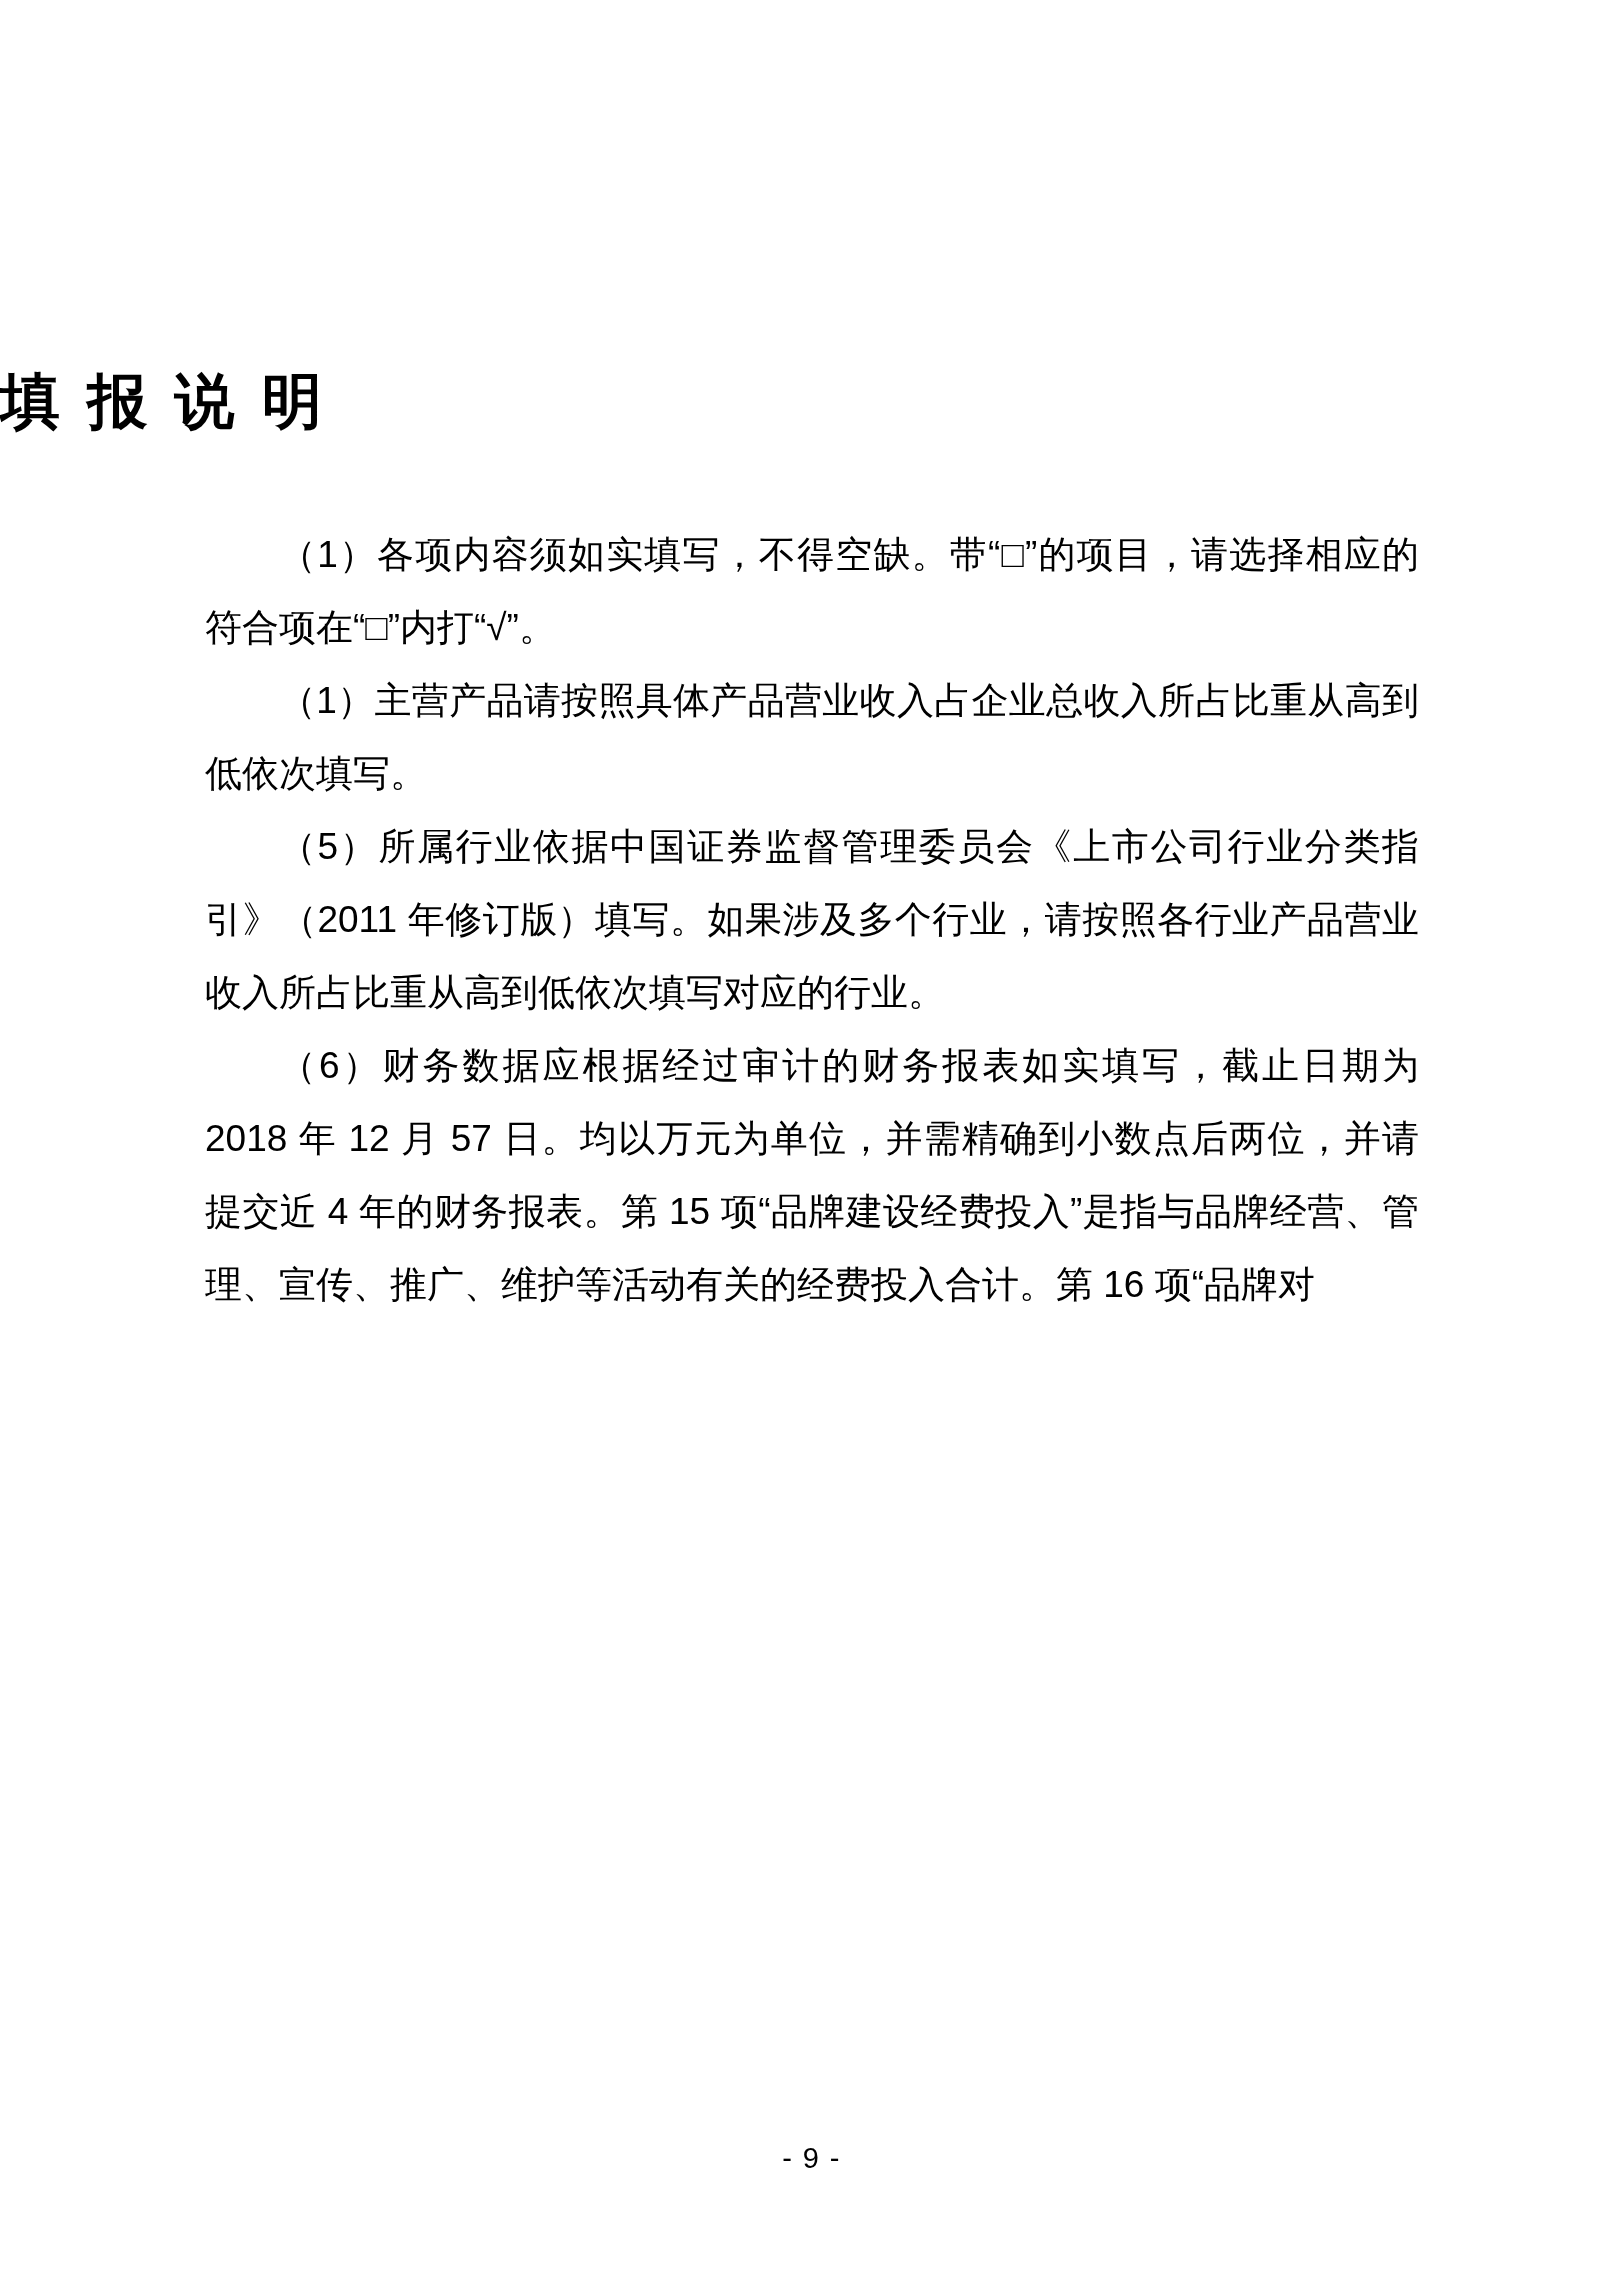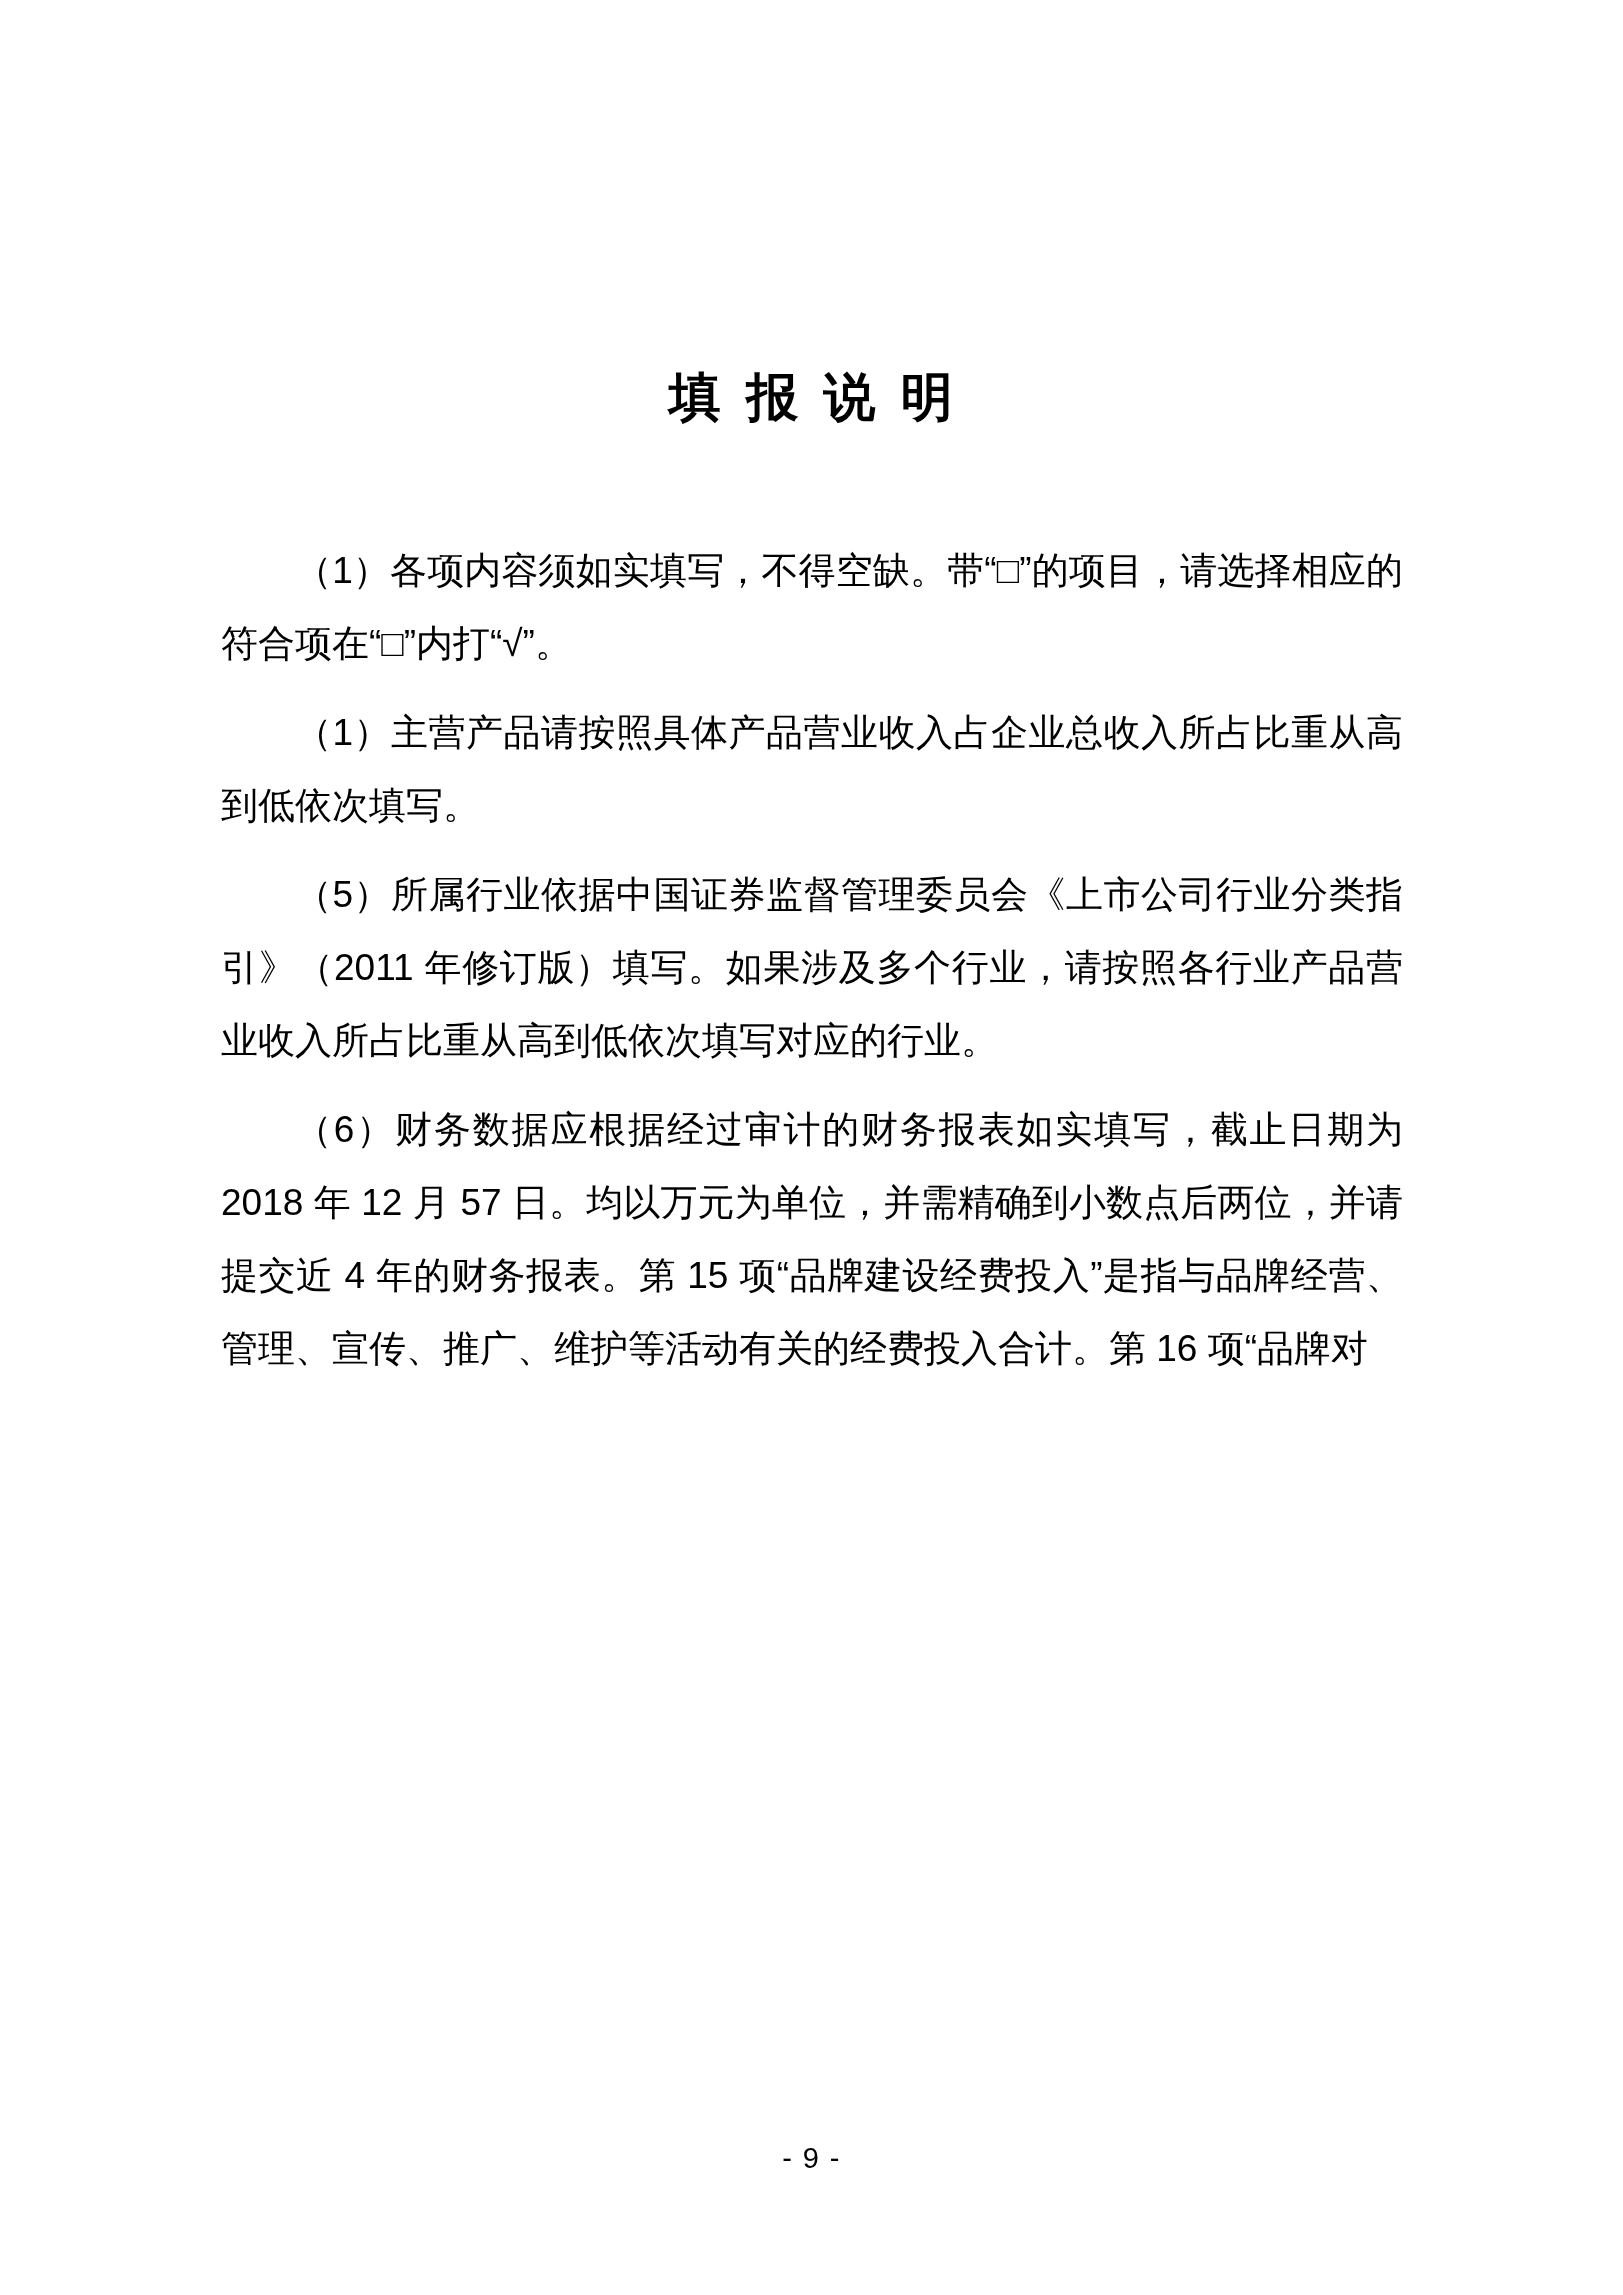--- a/index.html
+++ b/index.html
@@ -15,42 +15,42 @@
     color: #000000;
     font-family: "Liberation Sans", sans-serif;
     overflow: hidden;
   }
   .doc-title {
     position: absolute;
     top: 372px;
     left: 0;
     width: 100%;
     margin: 0;
-    text-align: center;
+    text-align: left;
     font-family: "Liberation Serif", serif;
     font-weight: bold;
-    font-size: 52px;
+    font-size: 60px;
     line-height: 1;
     word-spacing: 9.5px;
     letter-spacing: 1.4px;
     white-space: pre;
   }
   .doc-body {
     position: absolute;
     top: 518px;
     left: 205px;
     width: 1214px;
     font-size: 37px;
     line-height: 73px;
     font-weight: 500;
     text-align: justify;
     text-justify: inter-ideograph;
   }
   .doc-body p {
-    margin: 16px;
+    margin: 0;
     padding: 0;
     text-indent: 2em;
   }
   .page-footer {
     position: absolute;
     top: 2143px;
     left: 0;
     width: 100%;
     text-align: center;
     font-size: 29px;

